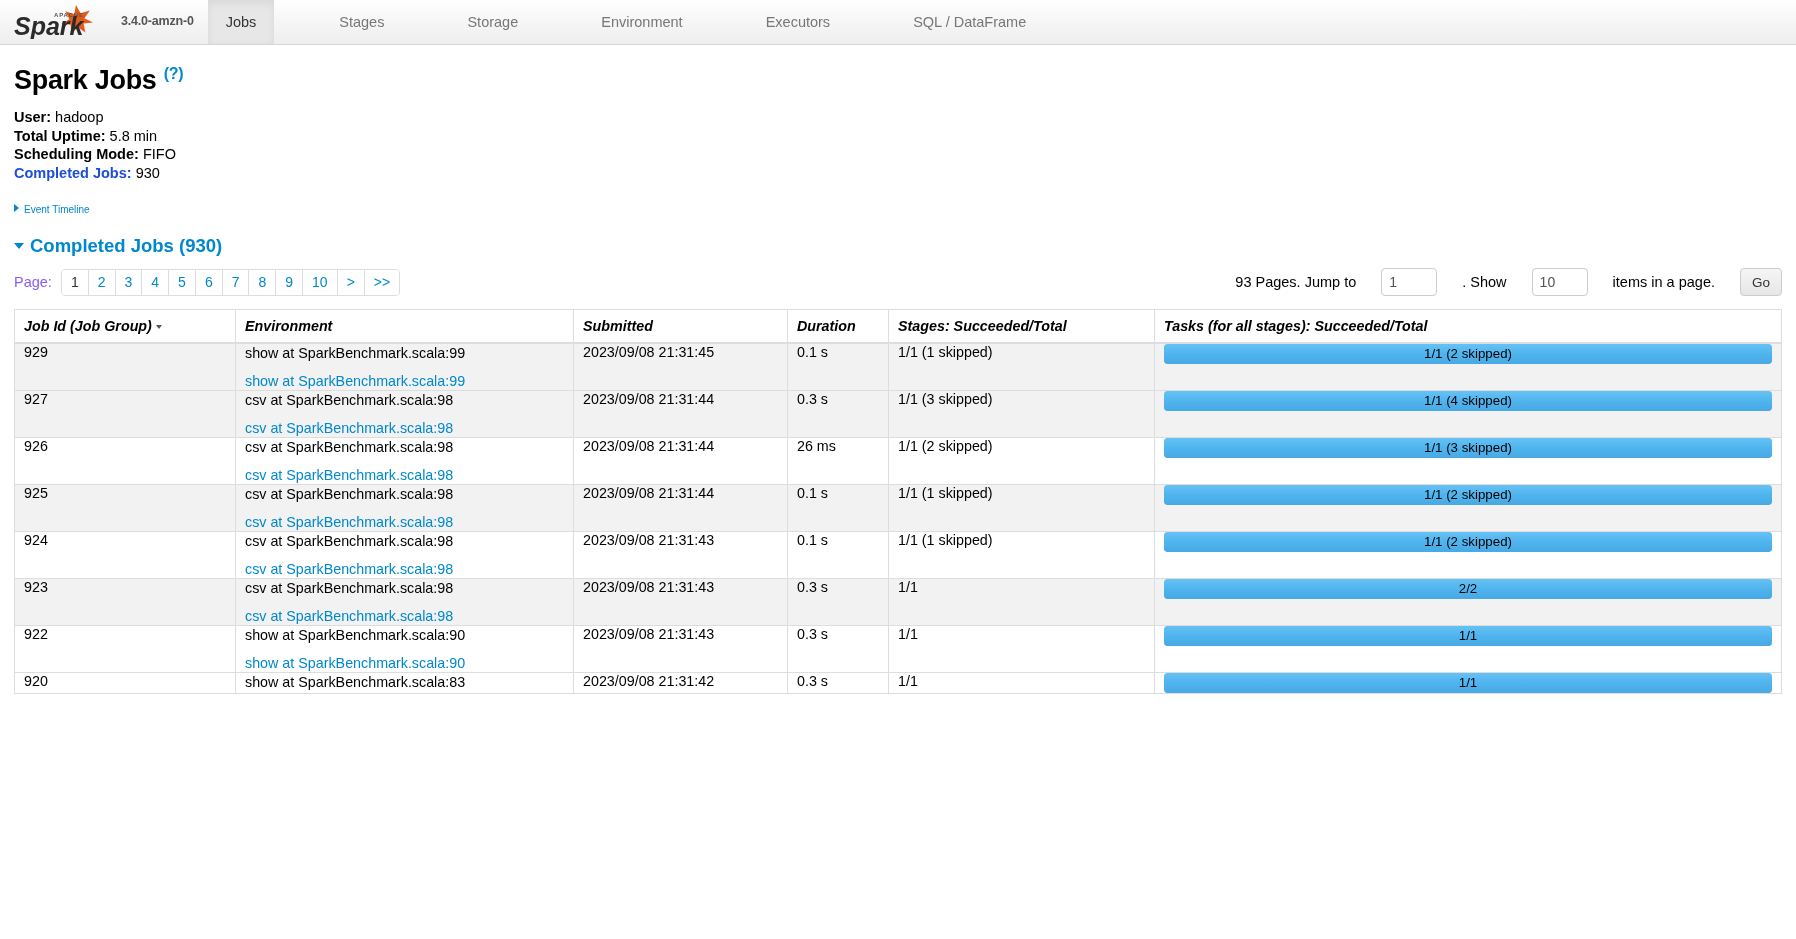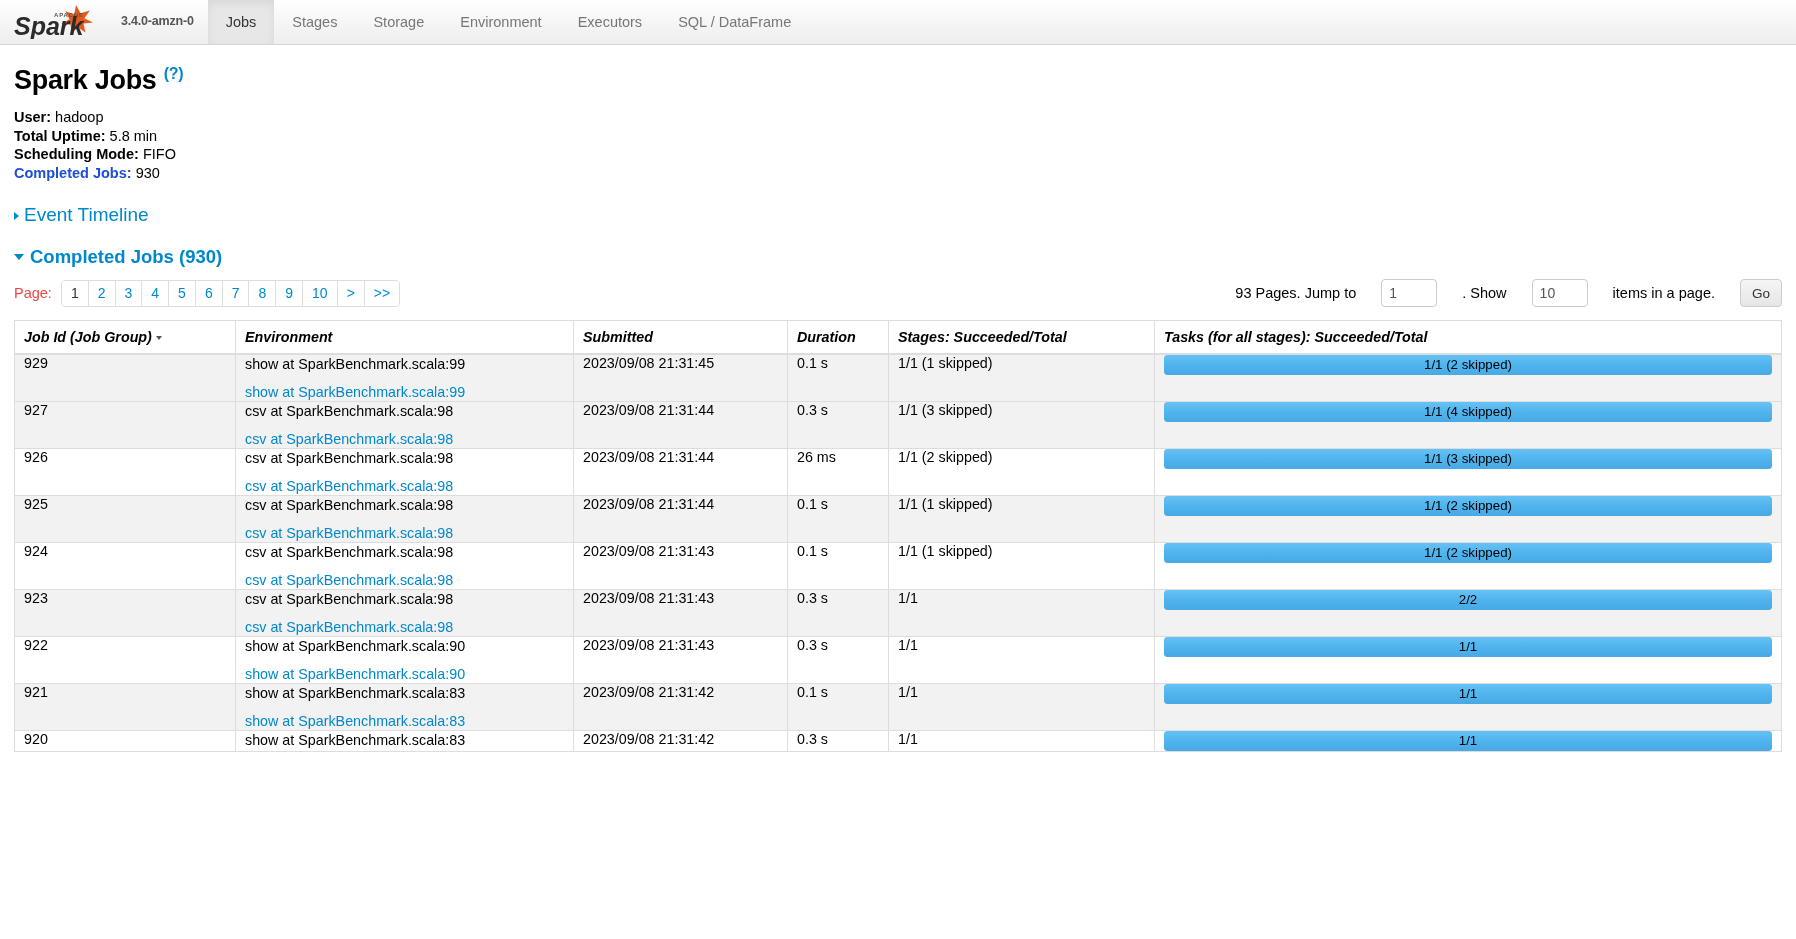--- a/index.html
+++ b/index.html
@@ -30,21 +30,21 @@
     gap: 25px;
   }
   .spark-logo { display: block; }
   .version {
     font-size: 12.5px;
     font-weight: bold;
     color: #555555;
     letter-spacing: -0.2px;
     padding-bottom: 2px;
   }
-  .navtabs { display: flex; align-items: stretch; margin-left: 8px; }
+  .navtabs { display: flex; align-items: stretch; margin-left: 8px; gap: 47px; }
   .navtab {
     display: flex;
     align-items: center;
     padding: 0 18px;
     font-size: 14.5px;
     color: #777777;
     text-decoration: none;
     cursor: pointer;
     white-space: nowrap;
   }
@@ -82,21 +82,21 @@
     text-decoration: none;
     cursor: pointer;
   }
 
   ul.summary { list-style: none; margin: 0 0 14px 0; padding: 0; }
   ul.summary li { font-size: 14.5px; line-height: 18.6px; margin-bottom: 0px; }
   ul.summary li strong { font-weight: bold; }
   ul.summary li a { color: #1d4ed8; text-decoration: none; font-weight: bold; cursor: pointer; margin-top: 24px; }
 
   .toggler {
-    font-size: 19px;
+    font-size: 10px;
     color: #0088cc;
     text-decoration: none;
     cursor: pointer;
     display: inline-block;
     margin: 8px 0 4px 0;
   }
   .arrow-right {
     display: inline-block;
     width: 0; height: 0;
     border-left: 5px solid #0088cc;
@@ -124,21 +124,21 @@
 
   
   .pagerow {
     display: flex;
     align-items: center;
     justify-content: space-between;
     margin: 10px 0 12px 0;
     min-height: 30px;
   }
   .pager-left { display: flex; align-items: center; gap: 9px; }
-  .pager-label { font-size: 14.5px; color: #ef4444; }
+  .pager-label { font-size: 14.5px; color: #8b5cf6; }
   .pagination {
     display: flex;
     border: 1px solid #dddddd;
     border-radius: 4px;
     overflow: hidden;
     background: #fff;
   }
   .pagination .pg {
     min-width: 26px;
     padding: 4px 9px;
@@ -480,36 +480,20 @@
           <td>2023/09/08 21:31:43</td>
           <td>0.3 s</td>
           <td>1/1</td>
           <td>
             <div class="progress-wrap">
               <div class="progress-bar" style="width:100%"></div>
               <div class="progress-text">1/1</div>
             </div>
           </td>
         </tr>
-        <tr class="odd">
-          <td>921</td>
-          <td>
-            <span class="desc-main">show at SparkBenchmark.scala:83</span>
-            <a class="desc-link" href="#">show at SparkBenchmark.scala:83</a>
-          </td>
-          <td>2023/09/08 21:31:42</td>
-          <td>0.1 s</td>
-          <td>1/1</td>
-          <td>
-            <div class="progress-wrap">
-              <div class="progress-bar" style="width:100%"></div>
-              <div class="progress-text">1/1</div>
-            </div>
-          </td>
-        </tr>
         <tr class="even">
           <td>920</td>
           <td>
             <span class="desc-main">show at SparkBenchmark.scala:83</span>
           </td>
           <td>2023/09/08 21:31:42</td>
           <td>0.3 s</td>
           <td>1/1</td>
           <td>
             <div class="progress-wrap">

